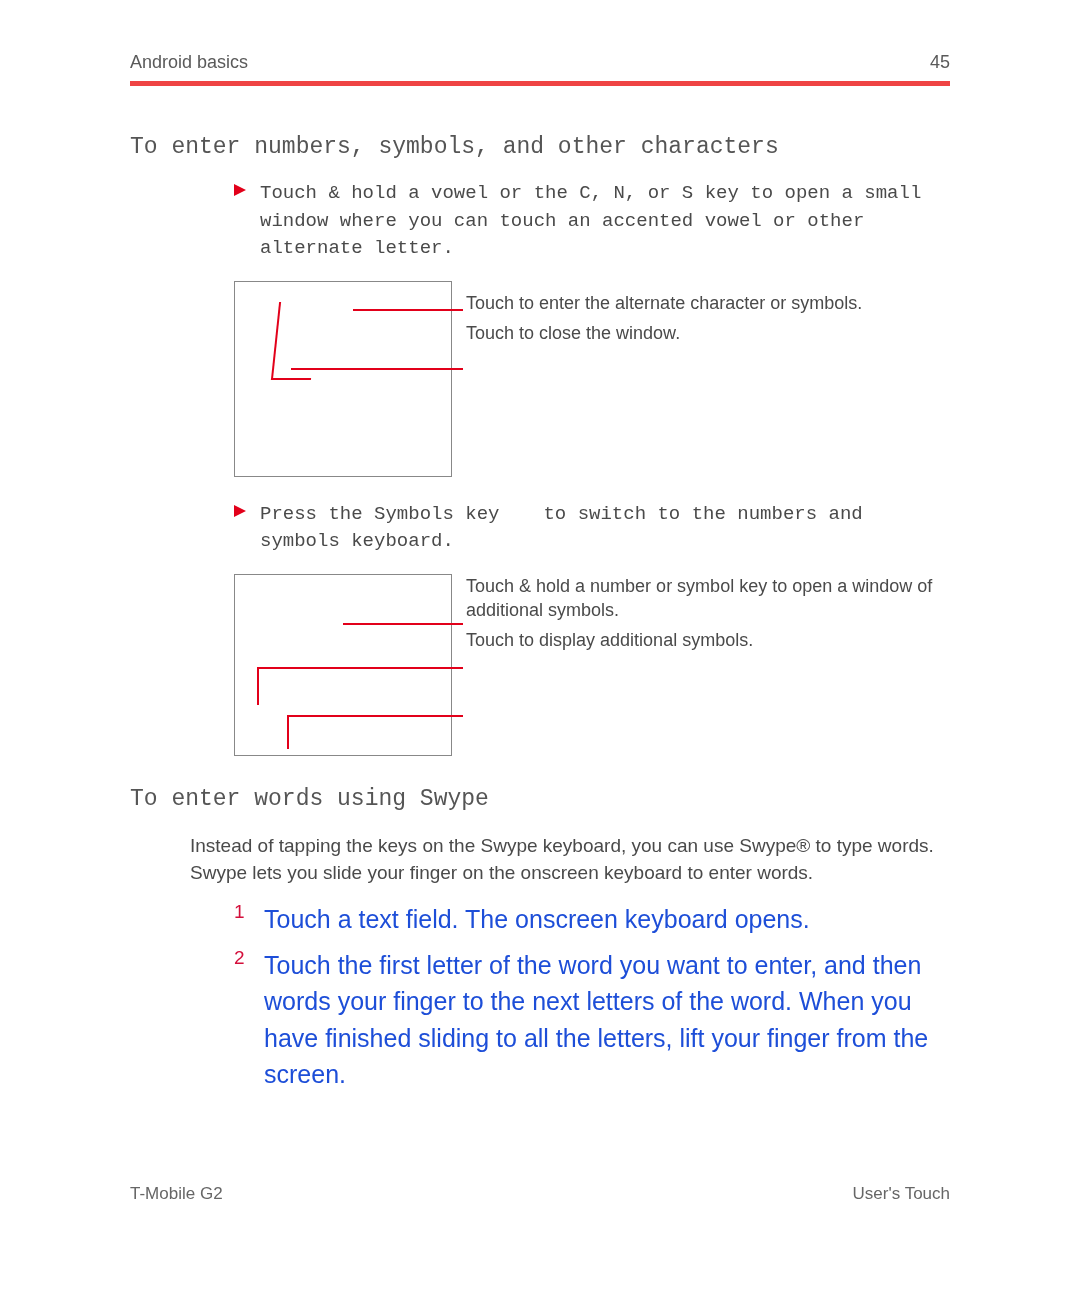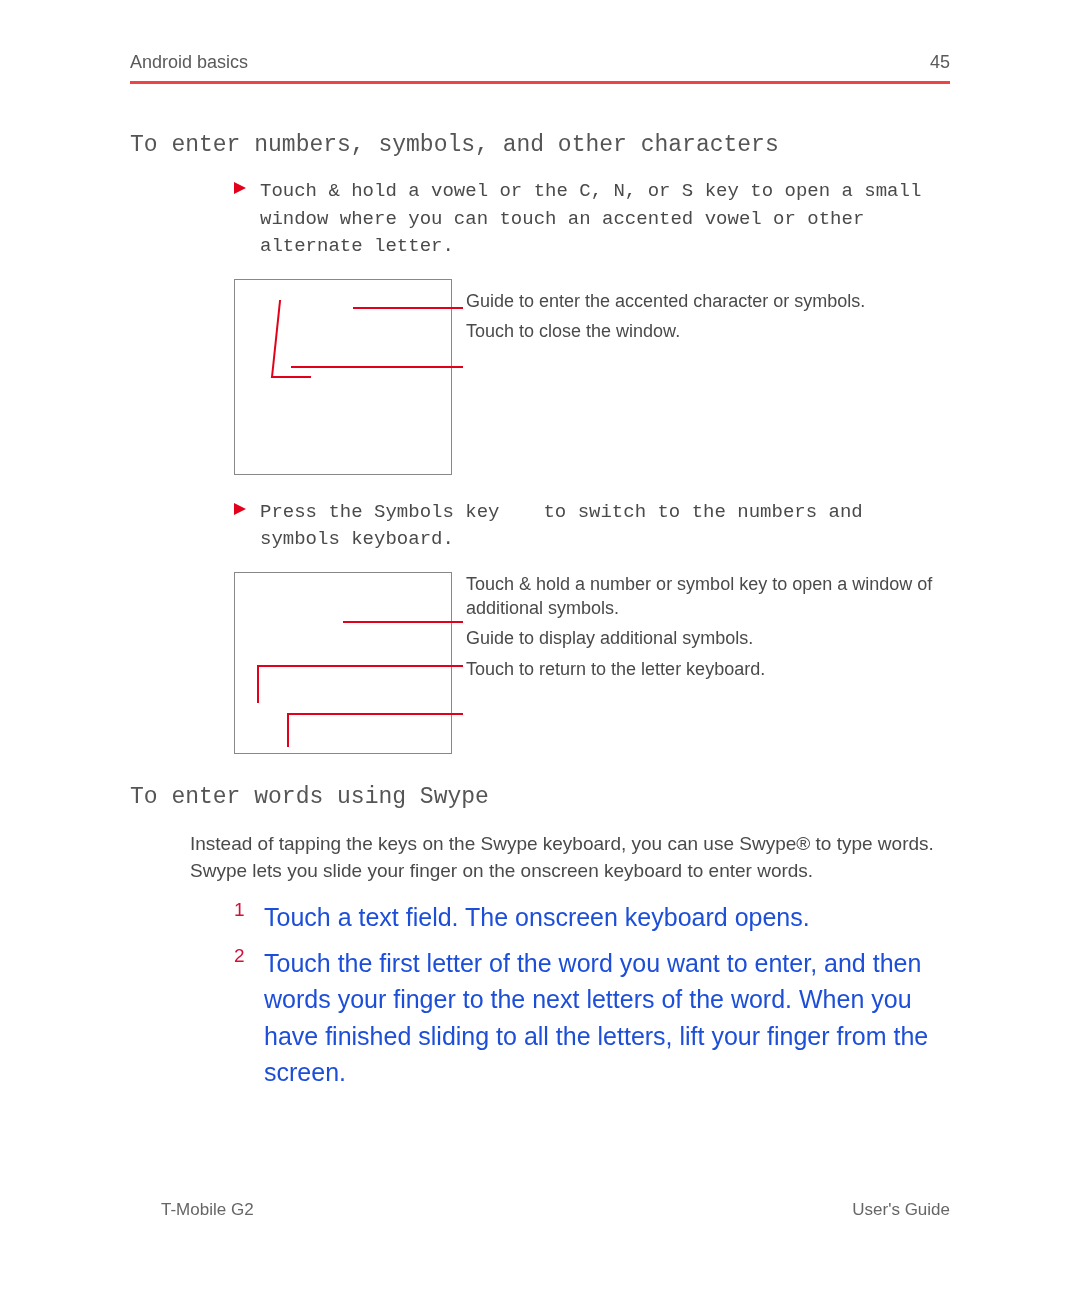--- a/index.html
+++ b/index.html
@@ -16,21 +16,21 @@
     position: absolute;
     inset: 0;
     padding: 52px 130px 0 130px;
   }
   .header-row {
     display: flex;
     justify-content: space-between;
     align-items: baseline;
     font-size: 18px;
     color: #5a5a5a;
-    border-bottom: 3px solid #ef4444;
+    border-bottom: 5px solid #ef4444;
     padding-bottom: 8px;
   }
   .section-title {
     font-size: 23px;
     color: #555;
     margin-top: 48px;
     margin-bottom: 20px;
     font-weight: 400;
     font-family: Liberation Mono, monospace;
   }
@@ -154,26 +154,25 @@
   }
   .num-text {
     font-size: 25px;
     line-height: 1.45;
     color: #1d4ed8;
   }
 
   .footer-row {
     position: absolute;
     left: 130px; right: 130px;
-    bottom: 76px;
+    bottom: 92px;
     display: flex;
     justify-content: space-between;
     font-size: 17px;
     color: #666;
-    margin-left: 31px;
   }
 </style>
 </head>
 <body>
 
 <div class="page">
 
   <div class="header-row">
     <div>Android basics</div>
     <div>45</div>
@@ -190,21 +189,21 @@
     <div class="bullet-text">Touch &amp; hold a vowel or the C, N, or S key to open a small window where you can touch an accented vowel or other alternate letter.</div>
   </div>
 
   <div class="figure-row">
     <div class="fig-box fig1">
       <div class="fig1-connector1"></div>
       <div class="fig1-hook"></div>
       <div class="fig1-connector2"></div>
     </div>
     <div class="fig-callouts">
-      <div class="callout" style="margin-top:10px">Guide to enter the accented character or symbols.</div>
+      <div class="callout" style="margin-top:10px">Touch to enter the alternate character or symbols.</div>
       <div class="callout" style="">Touch to close the window.</div>
     </div>
   </div>
 
   <div class="bullet-item">
     <div class="bullet-glyph">
       <svg width="12" height="12" viewBox="0 0 10 10">
           <polygon points="0,0 10,5 0,10" fill="#e2001a"></polygon>
         </svg>
     </div>
@@ -216,36 +215,35 @@
   <div class="figure-row">
     <div class="fig-box fig2">
       <div class="fig2-conn-top"></div>
       <div class="fig2-mid-hook"></div>
       <div class="fig2-conn-mid"></div>
       <div class="fig2-bot-hook"></div>
       <div class="fig2-conn-bot"></div>
     </div>
     <div class="fig-callouts">
       <div class="callout" style="">Touch &amp; hold a number or symbol key to open a window of additional symbols.</div>
-      <div class="callout" style="margin-top:6px">Guide to display additional symbols.</div>
-      <div class="callout" style="margin-top:6px">Touch to return to the letter keyboard.</div>
+      <div class="callout" style="margin-top:6px">Touch to display additional symbols.</div>
     </div>
   </div>
 
   <div class="section-title" style="margin-top:30px">To enter words using Swype</div>
 
   <div class="swype-para">Instead of tapping the keys on the Swype keyboard, you can use Swype® to type words. Swype lets you slide your finger on the onscreen keyboard to enter words.</div>
 
   <div class="num-item">
     <div class="num-label">1</div>
     <div class="num-text">Touch a text field. The onscreen keyboard opens.</div>
   </div>
   <div class="num-item">
     <div class="num-label">2</div>
     <div class="num-text">Touch the first letter of the word you want to enter, and then words your finger to the next letters of the word. When you have finished sliding to all the letters, lift your finger from the screen.</div>
   </div>
 
   <div class="footer-row">
     <div>T-Mobile G2</div>
-    <div>User's Guide</div>
+    <div>User's Touch</div>
   </div>
 
 </div>
 
 </body></html>

